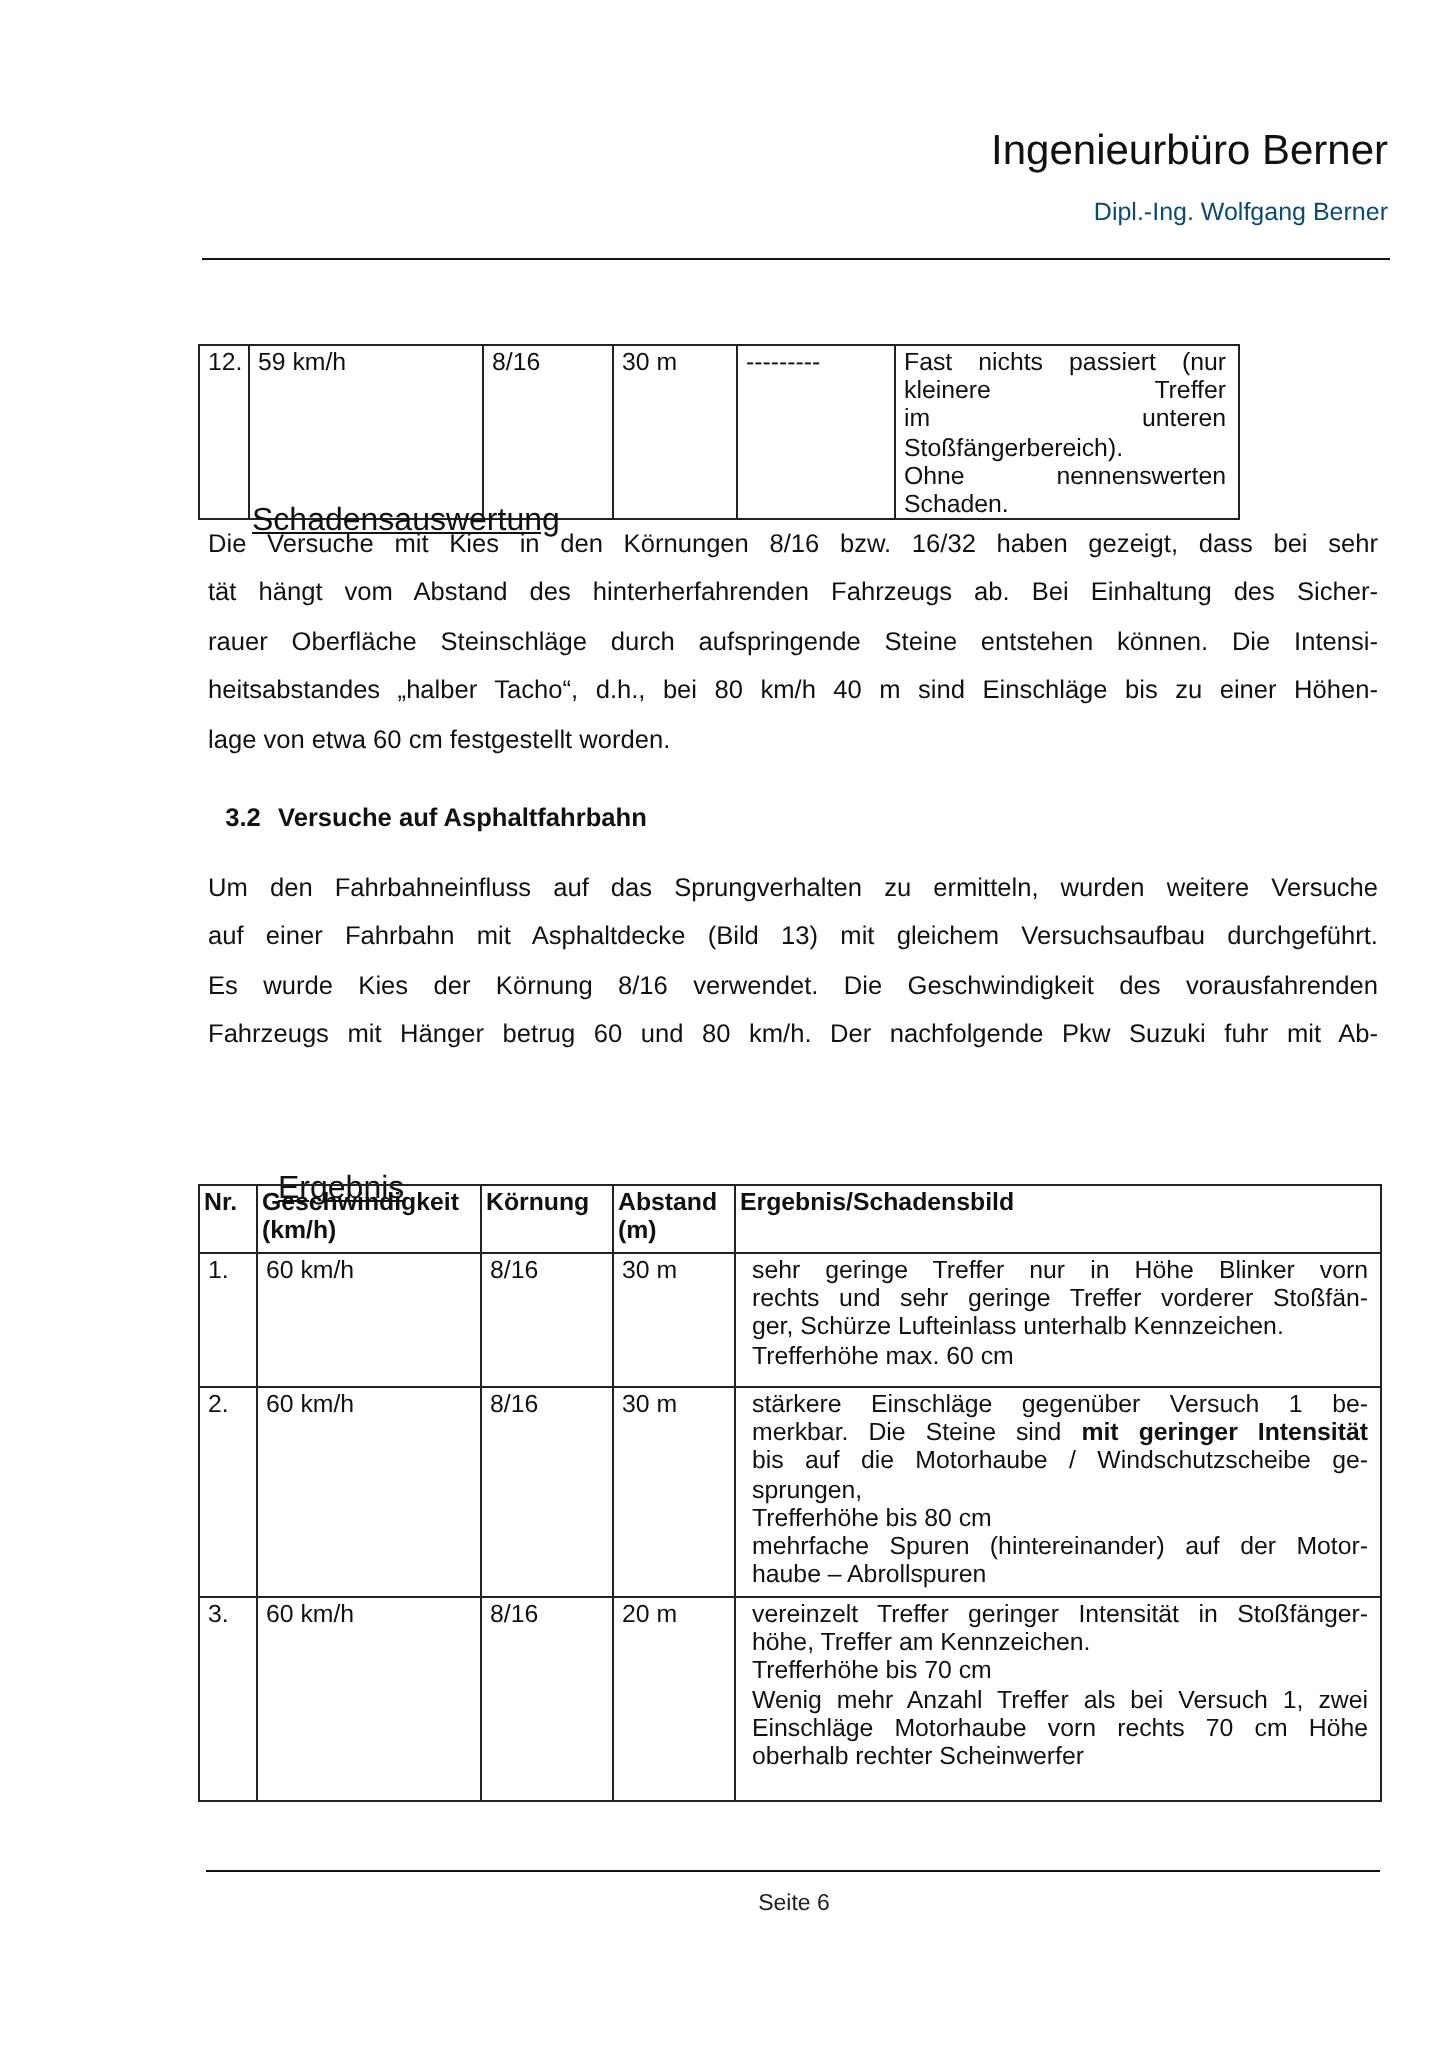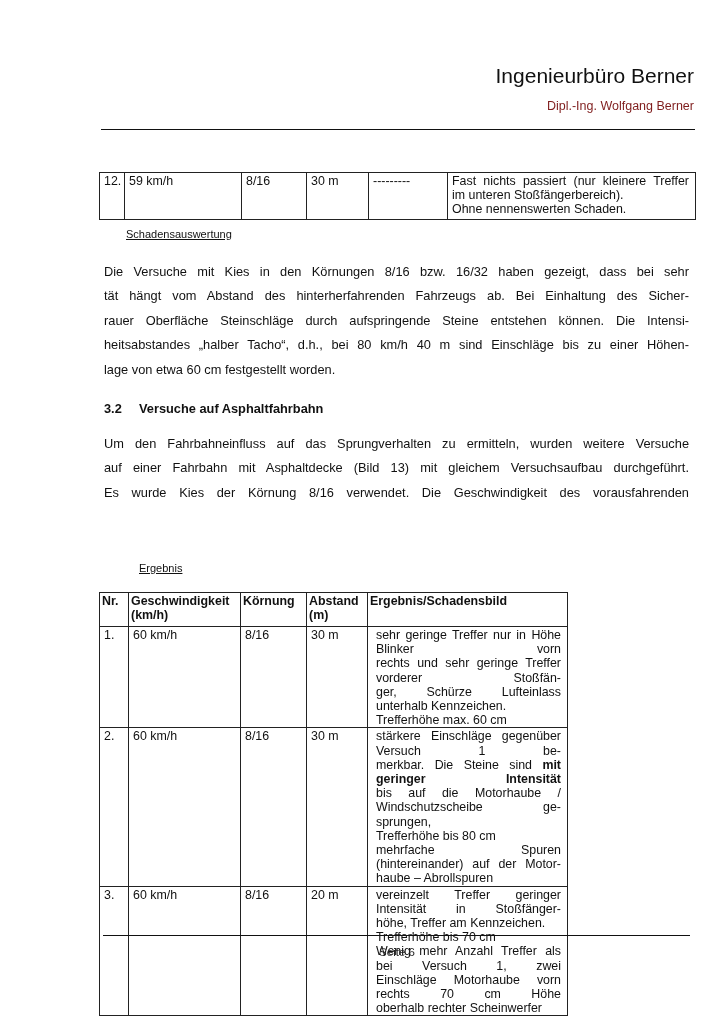--- a/index.html
+++ b/index.html
@@ -2,44 +2,44 @@
 <html><head>
   <meta charset="utf-8">
   <style>
     * { margin: 0; padding: 0; box-sizing: border-box; }
     html, body { width: 724px; height: 1024px; background: #ffffff; overflow: hidden; }
     body { position: relative; font-family: "Liberation Sans", sans-serif; color: #111; }
 
     .abs { position: absolute; }
 
     .hdr-title { right: 30px; top: 64px; font-size: 21px; color: #111; white-space: nowrap; }
-    .hdr-sub { right: 30px; top: 99px; font-size: 12.5px; color: #7f1d1d; white-space: nowrap; }
+    .hdr-sub { right: 30px; top: 99px; font-size: 12.5px; color: #0c4a6e; white-space: nowrap; }
     .hdr-rule { left: 101px; top: 129px; width: 594px; height: 1px; background: #111; }
 
     table { border-collapse: collapse; table-layout: fixed; font-size: 12.4px; line-height: 14.2px; }
     td, th { border: 1px solid #222; vertical-align: top; padding: 1px 4px 0 4px; font-weight: normal; text-align: left; }
 
-    .t1 { left: 99px; top: 172px; width: 597px; }
+    .t1 { left: 99px; top: 172px; width: 521px; }
     .t1 td { height: 47px; }
     .t1 .desc { padding-right: 6px; text-align: justify; margin-top: 48px; }
 
-    .underline-lbl { font-size: 11px; text-decoration: underline; white-space: nowrap; }
+    .underline-lbl { font-size: 16px; text-decoration: underline; white-space: nowrap; margin-top: 24px; }
     .lbl1 { left: 126px; top: 228px; }
     .lbl2 { left: 139px; top: 562px; }
 
     .para { left: 104px; width: 585px; font-size: 12.8px; line-height: 24.4px; text-align: justify; }
     .para span { display: block; text-align: justify; text-align-last: justify; white-space: nowrap; }
     .para span.last { text-align-last: left; }
     .p1 { top: 260px; }
     .p2 { top: 432px; }
 
     .sec { left: 104px; top: 401px; font-size: 12.8px; font-weight: bold; white-space: nowrap; }
-    .sec .num { display: inline-block; width: 35px; }
+    .sec .num { display: inline-block; width: 35px; text-align: center; }
 
-    .t2 { left: 99px; top: 592px; width: 469px; }
+    .t2 { left: 99px; top: 592px; width: 592px; }
     .t2 th { font-weight: bold; text-align: left; height: 34px; line-height: 14px; padding: 1px 2px 0 2px; }
     .t2 th.left { text-align: left; }
     .t2 td.desc { padding: 1px 6px 0 8px; text-align: justify; }
     .t2 td.desc span { display: block; }
     .t2 td.desc span.j { text-align-last: justify; }
     .t2 .r1 td { height: 67px; }
     .t2 .r2 td { height: 105px; }
     .t2 .r3 td { height: 102px; }
     b { font-weight: bold; }
 
@@ -89,20 +89,21 @@
 </div>
 
 <div class="abs sec">
   <span class="num">3.2</span><span>Versuche auf Asphaltfahrbahn</span>
 </div>
 
 <div class="abs para p2">
   <span>Um den Fahrbahneinfluss auf das Sprungverhalten zu ermitteln, wurden weitere Versuche</span>
   <span>auf einer Fahrbahn mit Asphaltdecke (Bild 13) mit gleichem Versuchsaufbau durchgeführt.</span>
   <span>Es wurde Kies der Körnung 8/16 verwendet. Die Geschwindigkeit des vorausfahrenden</span>
+  <span>Fahrzeugs mit Hänger betrug 60 und 80 km/h. Der nachfolgende Pkw Suzuki fuhr mit Ab-</span>
 </div>
 
 <div class="abs underline-lbl lbl2">Ergebnis</div>
 
 <table class="abs t2">
   <colgroup>
     <col style="width:29px">
       <col style="width:112px">
       <col style="width:66px">
       <col style="width:61px">

